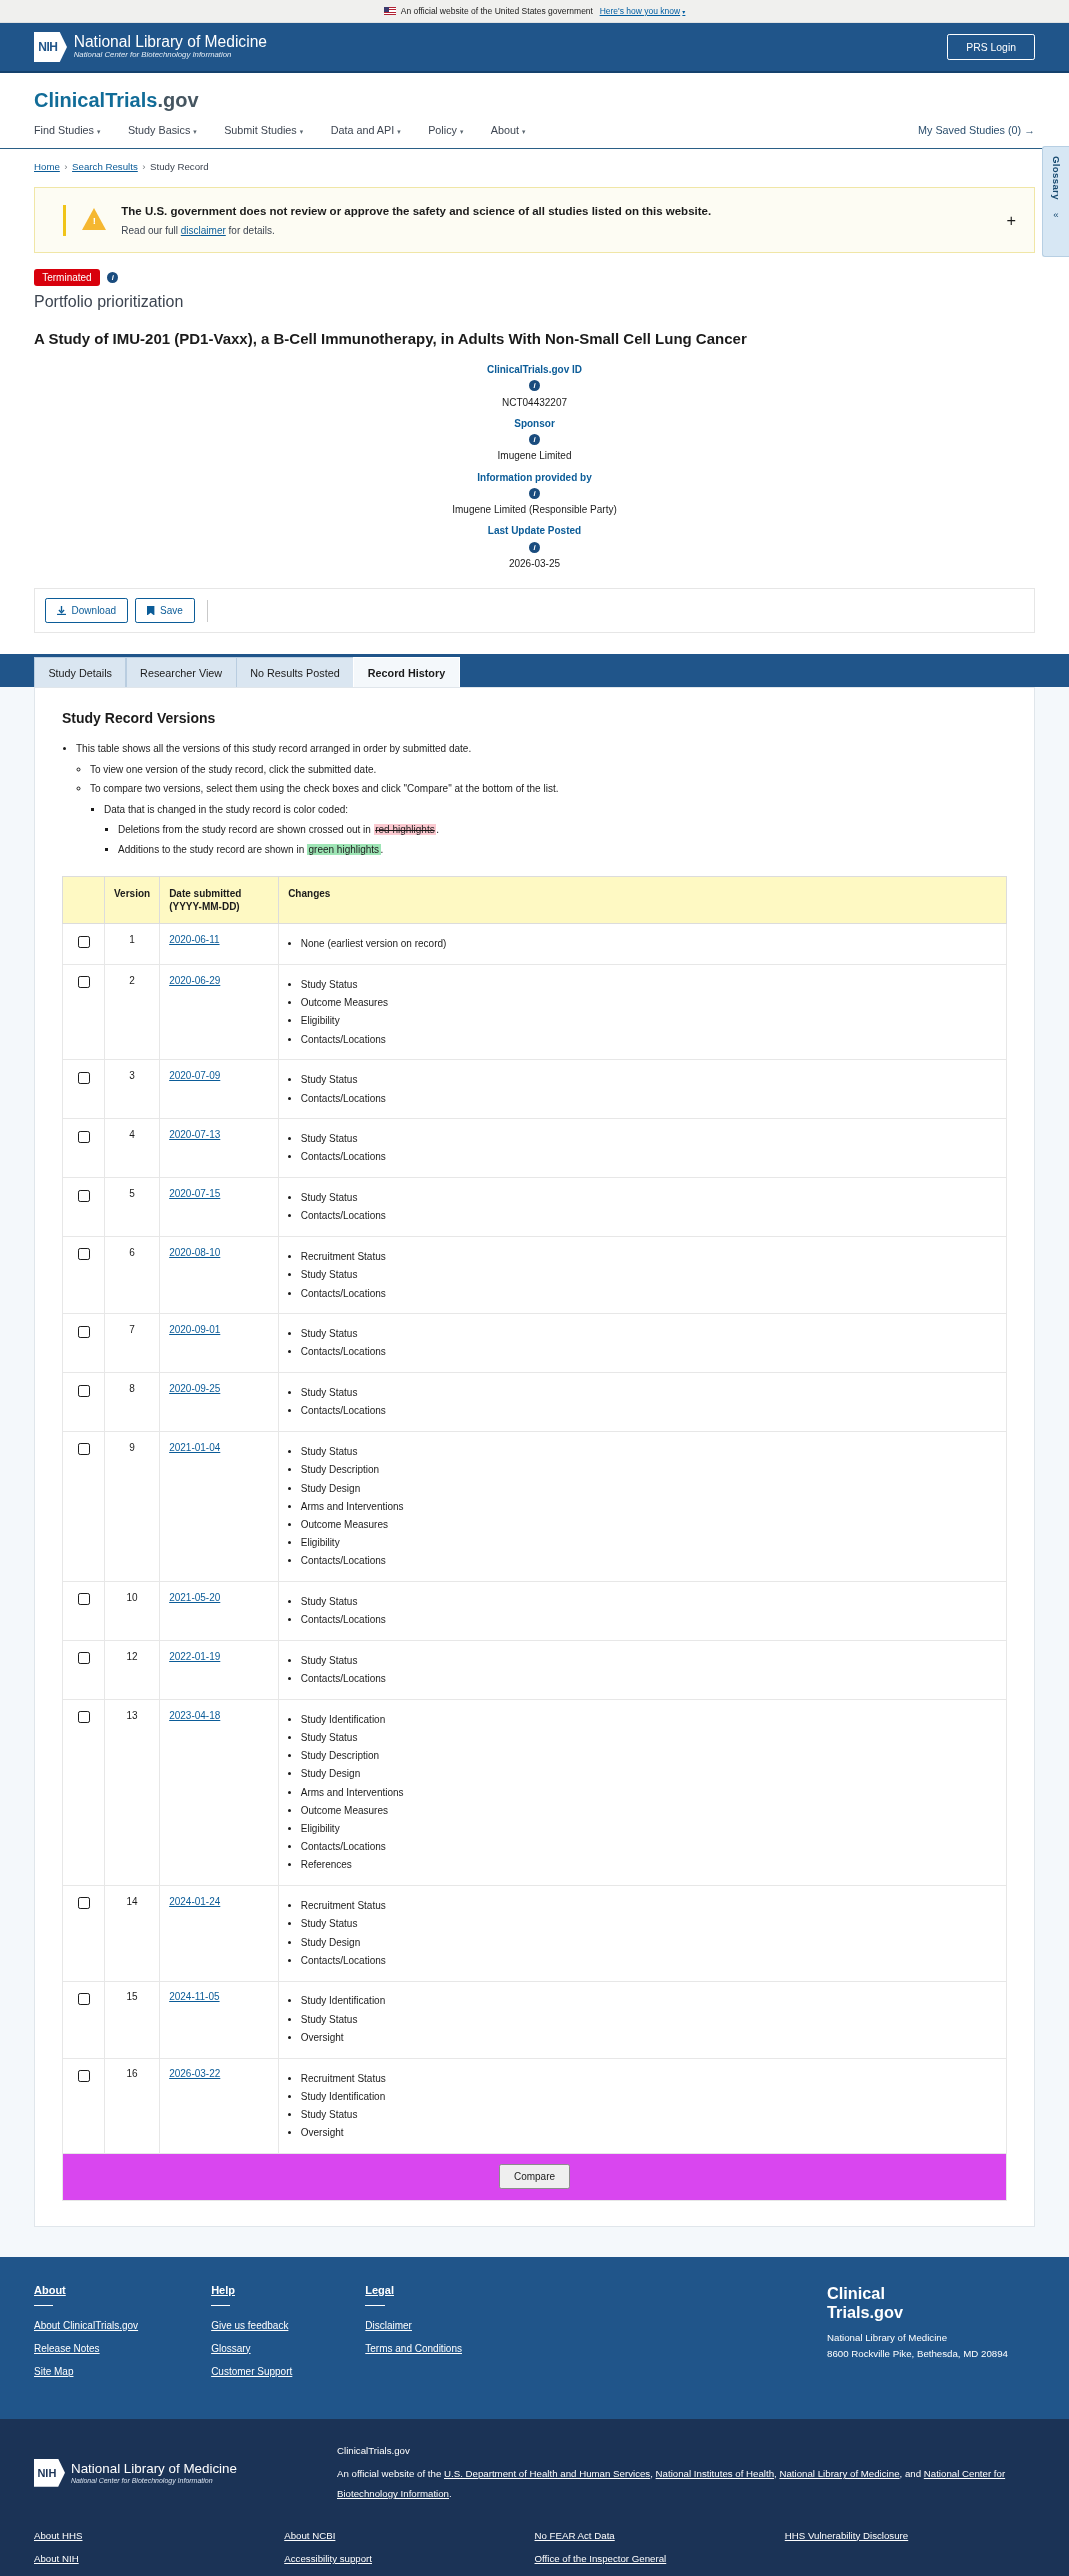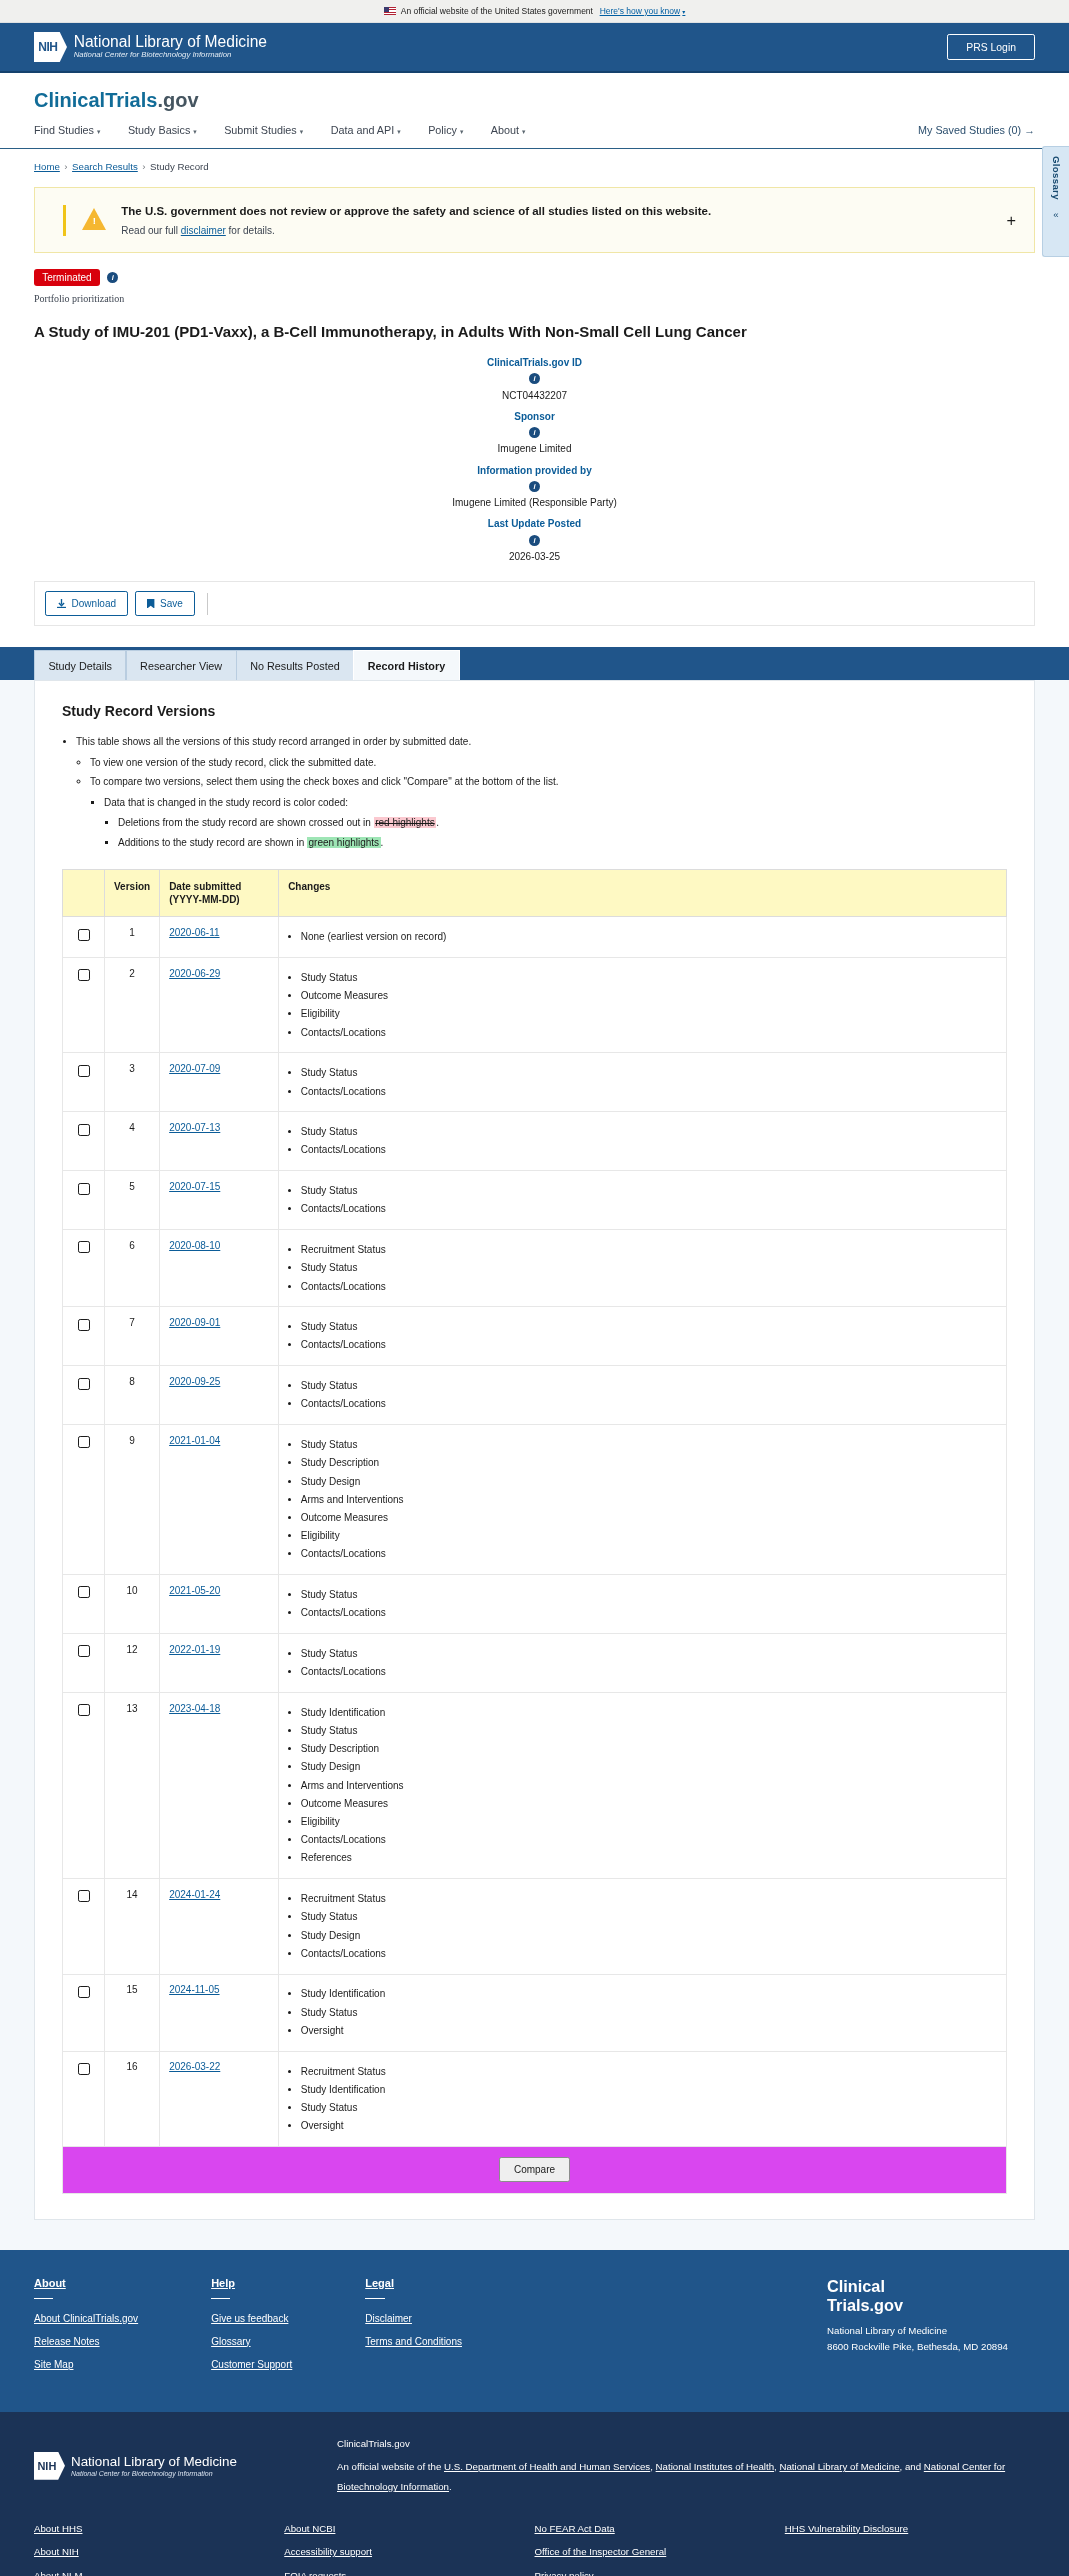--- a/index.html
+++ b/index.html
@@ -117,21 +117,21 @@
   .status-row { display:flex; align-items:center; gap:7.4px; }
   .badge-terminated {
     background:#d8000c; color:#fff; font-size:10px; padding:3px 8.2px;
     border-radius:3px; font-weight:400;
   }
   .info-i {
     width:11px;height:11px;border-radius:50%;background:#1a4c7e;color:#fff;
     font-size:7.4px; font-weight:bold; display:inline-flex; align-items:center;
     justify-content:center; font-style:italic; cursor:pointer; flex:none;
   }
-  .portfolio { font-size:10px; color:#3d4551; margin-top:6.7px;font-family:Liberation Serif, serif; }
+  .portfolio { font-size:16px; color:#3d4551; margin-top:6.7px; }
   .study-title { font-size:15px; font-weight:bold; color:#1b1b1b; margin:18px 0 0 0; line-height:1.3; }
   .meta { margin-top:15.6px; display:flex; flex-direction:column; gap:10.4px; }
   .meta-row { display:flex; align-items:center; gap:5.2px; font-size:10px;flex-direction:column; }
   .meta-row .lbl { color:#0b5c98; font-weight:bold; }
   .meta-row .val { color:#1b1b1b; }
 
   
   .actionbar {
     margin:19.3px 34px 0 34px; border:0.7px solid #e6e6e6; background:#fff;
     padding:9px 10.4px; display:flex; align-items:center; gap:7.4px;

